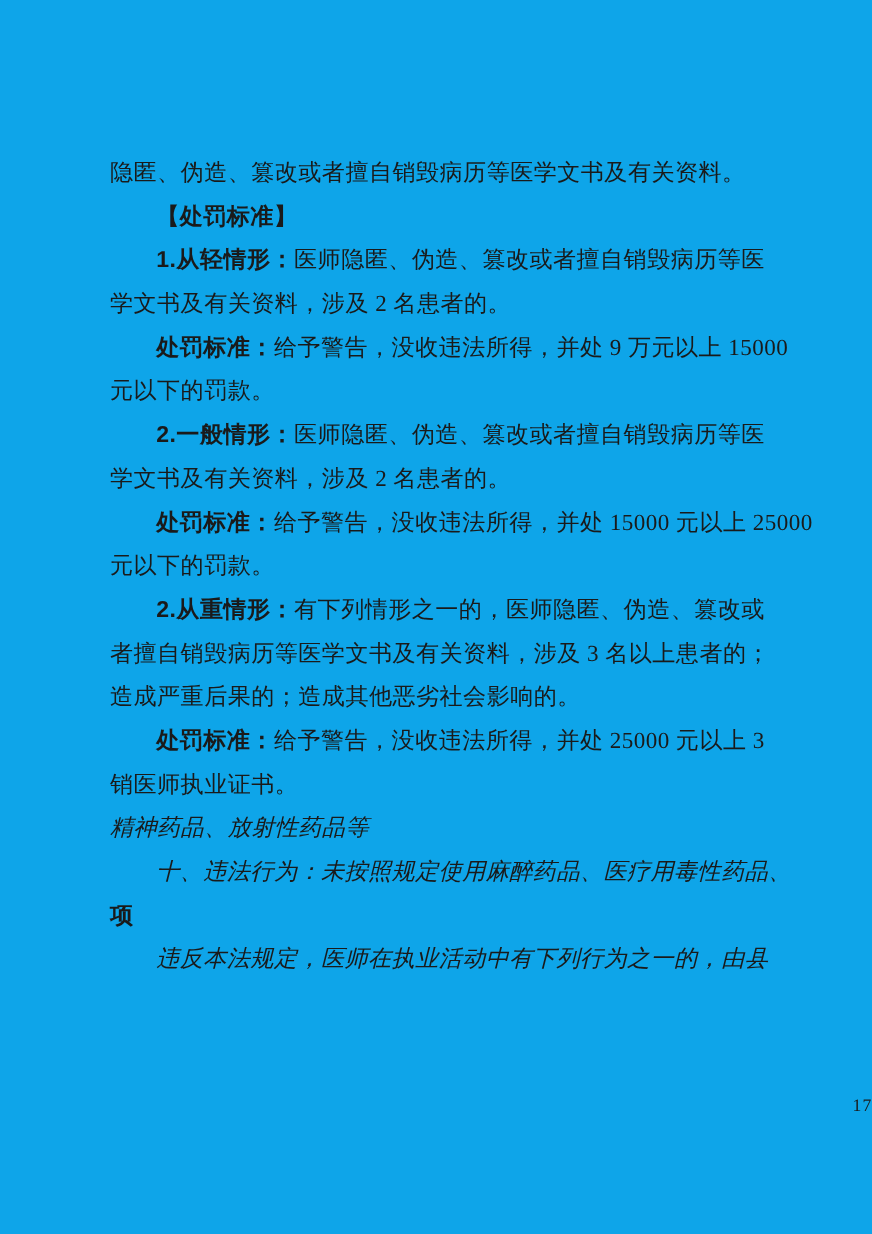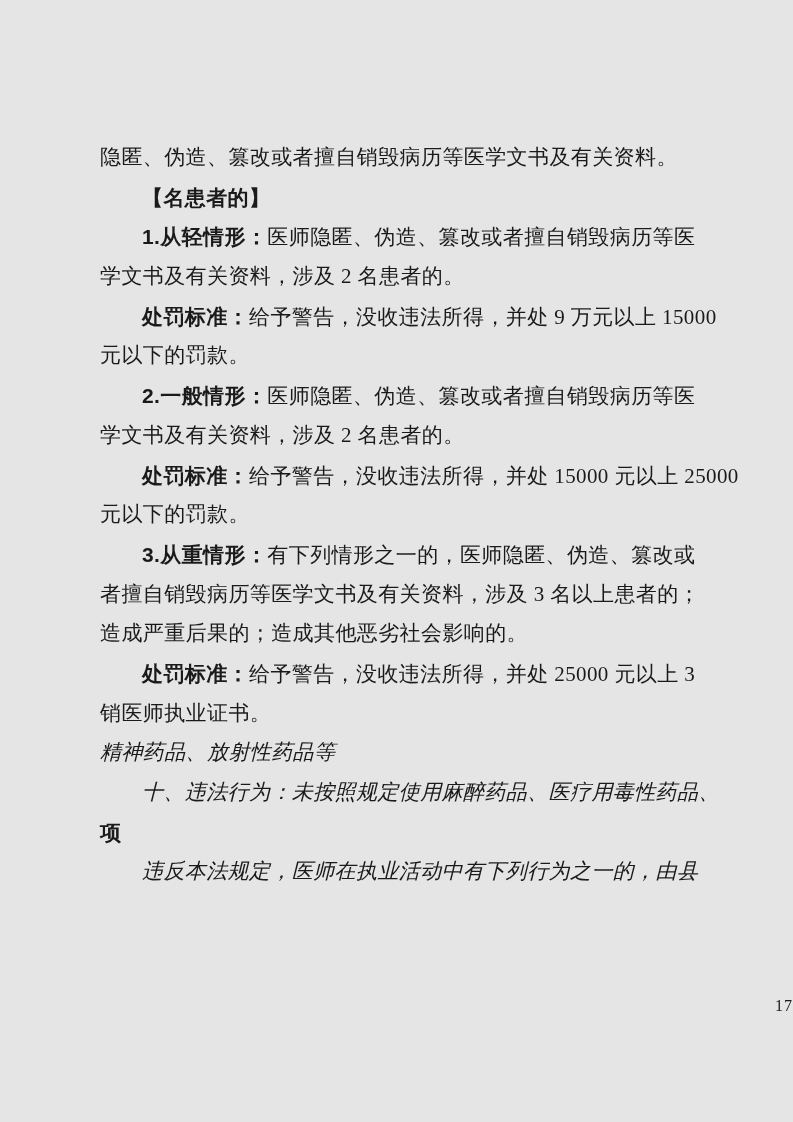--- a/index.html
+++ b/index.html
@@ -4,21 +4,21 @@
 <style>
   html, body {
     margin: 0;
     padding: 0;
     background: #ffffff;
   }
   .page {
     position: relative;
     width: 793px;
     height: 1122px;
-    background: #e5e5e5;
+    background: #0ea5e9;
     overflow: hidden;
     font-family: "Liberation Serif", "DejaVu Serif", serif;
     color: #1a1a1a;
   }
   .content {
     position: absolute;
     top: 138px;
     left: 100px;
     width: 612px;
   }
@@ -57,39 +57,39 @@
   }
 </style>
 </head>
 <body>
 
 <div class="page">
   <div class="content">
 
     <div class="line"><span class="song">隐匿、伪造、篡改或者擅自销毁病历等医学文书及有关资料。</span></div>
 
-    <div class="line indent"><span class="hei">【名患者的】</span></div>
+    <div class="line indent"><span class="hei">【处罚标准】</span></div>
 
     <div class="line indent"><span class="hei">1.从轻情形：</span><span class="song">医师隐匿、伪造、篡改或者擅自销毁病历等医</span></div>
 
     <div class="line"><span class="song">学文书及有关资料，涉及 2 名患者的。</span></div>
 
     <div class="line indent"><span class="hei">处罚标准：</span><span class="song">给予警告，没收违法所得，并处 9 万元以上 15000</span></div>
 
     <div class="line"><span class="song">元以下的罚款。</span></div>
 
     <div class="line indent"><span class="hei">2.一般情形：</span><span class="song">医师隐匿、伪造、篡改或者擅自销毁病历等医</span></div>
 
     <div class="line"><span class="song">学文书及有关资料，涉及 2 名患者的。</span></div>
 
     <div class="line indent"><span class="hei">处罚标准：</span><span class="song">给予警告，没收违法所得，并处 15000 元以上 25000</span></div>
 
     <div class="line"><span class="song">元以下的罚款。</span></div>
 
-    <div class="line indent"><span class="hei">3.从重情形：</span><span class="song">有下列情形之一的，医师隐匿、伪造、篡改或</span></div>
+    <div class="line indent"><span class="hei">2.从重情形：</span><span class="song">有下列情形之一的，医师隐匿、伪造、篡改或</span></div>
 
     <div class="line"><span class="song">者擅自销毁病历等医学文书及有关资料，涉及 3 名以上患者的；</span></div>
 
     <div class="line"><span class="song">造成严重后果的；造成其他恶劣社会影响的。</span></div>
 
     <div class="line indent"><span class="hei">处罚标准：</span><span class="song">给予警告，没收违法所得，并处 25000 元以上 3</span></div>
 
 
     <div class="line"><span class="song">销医师执业证书。</span></div>
 

